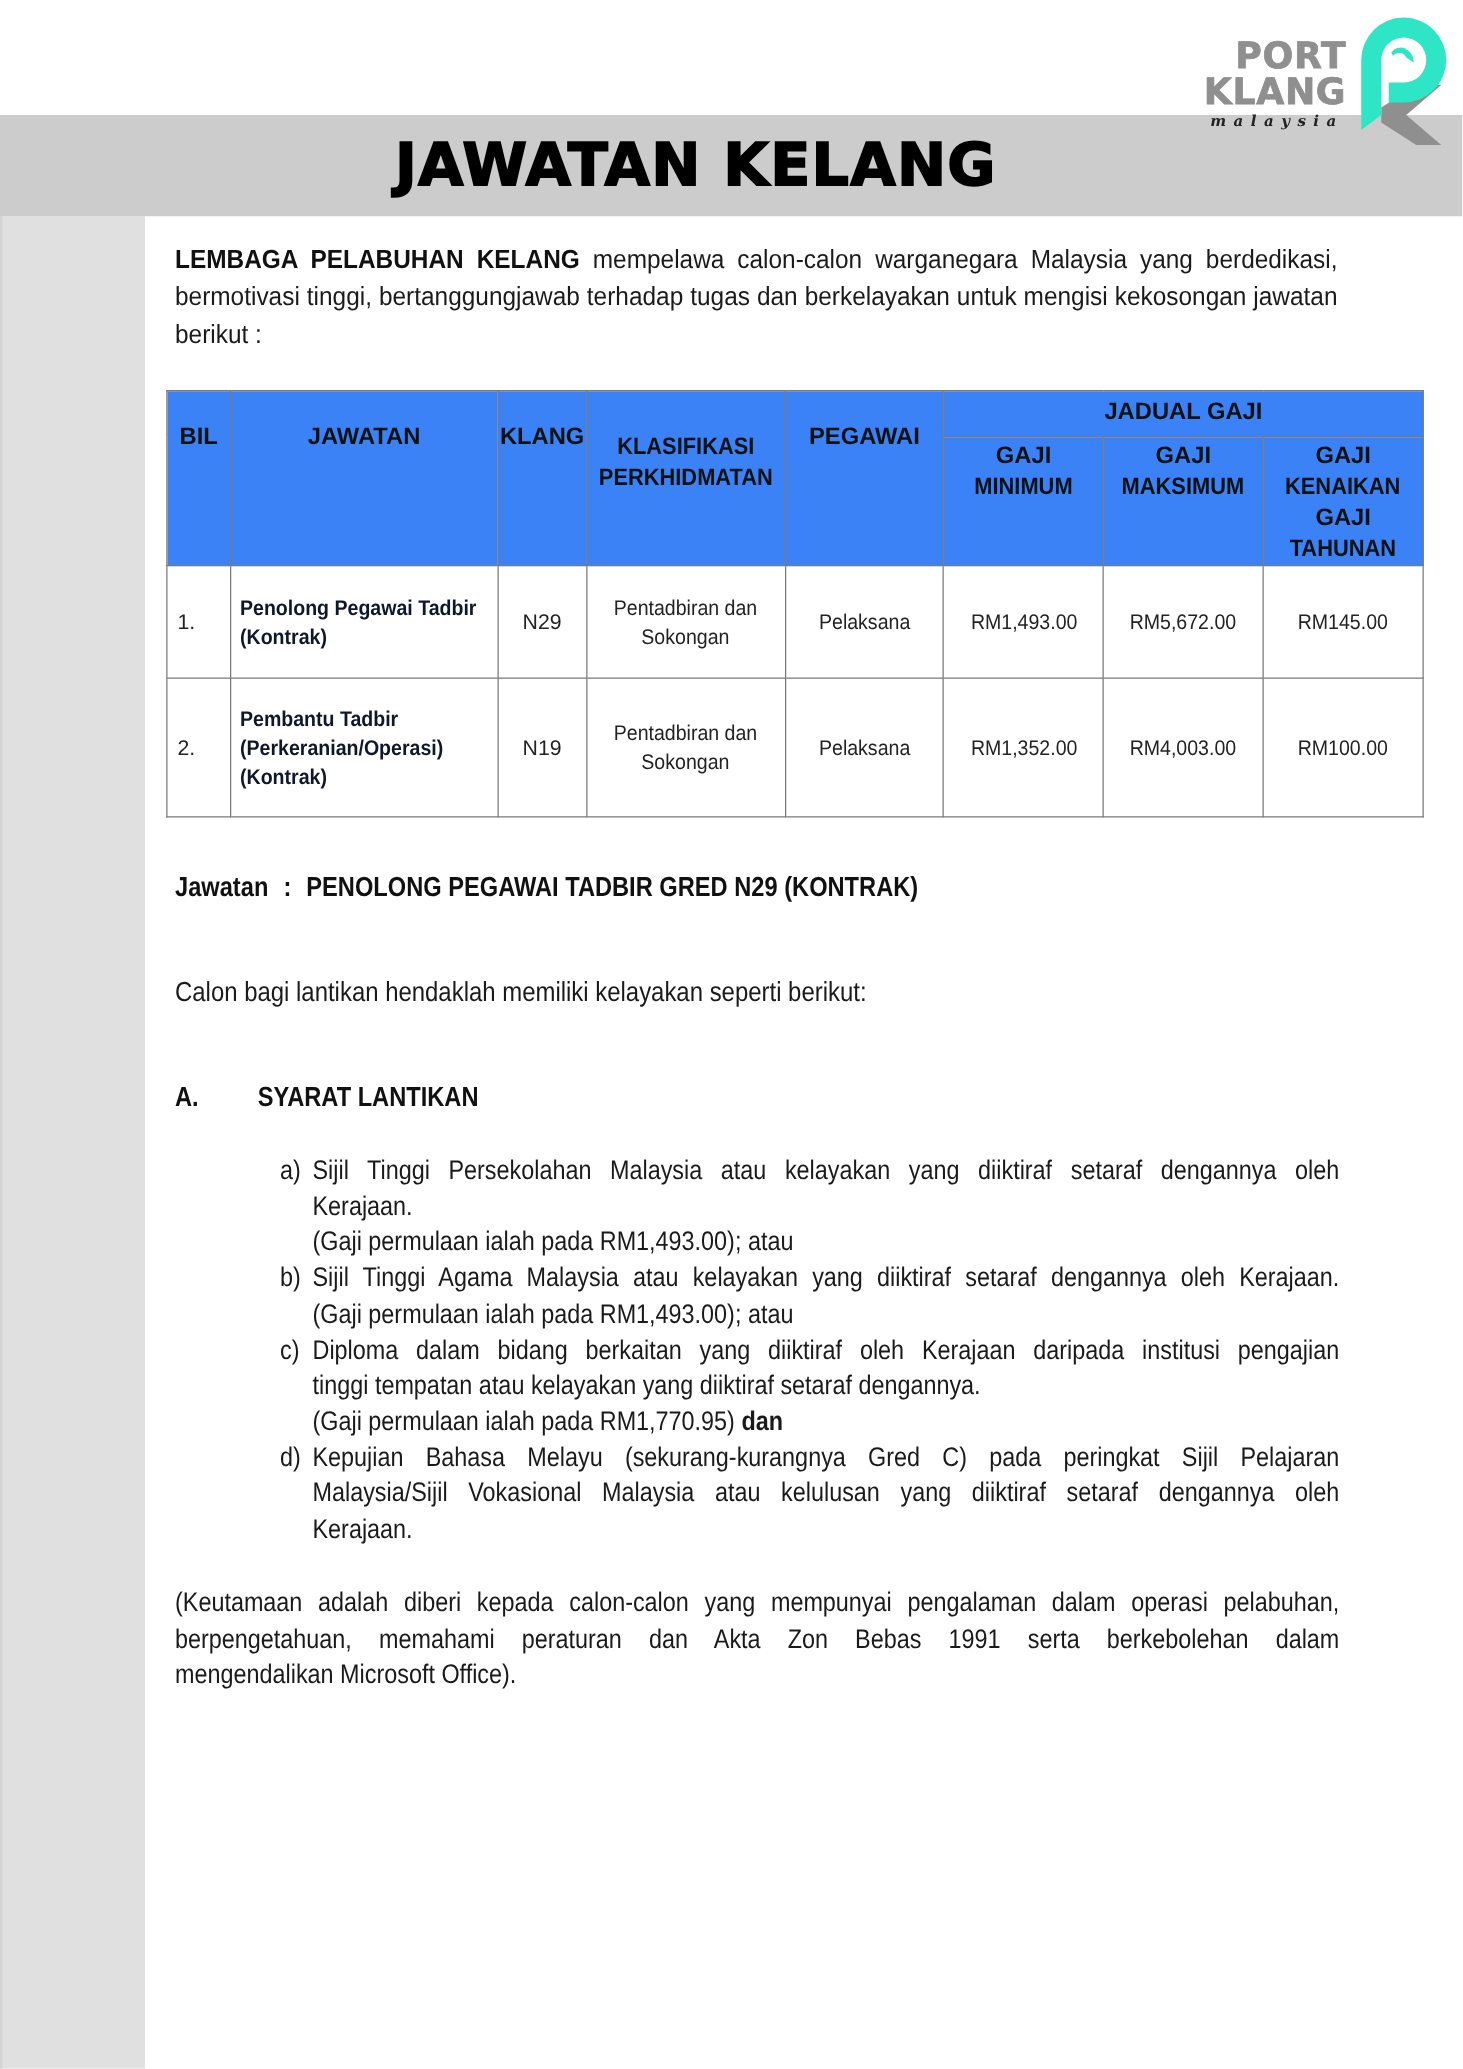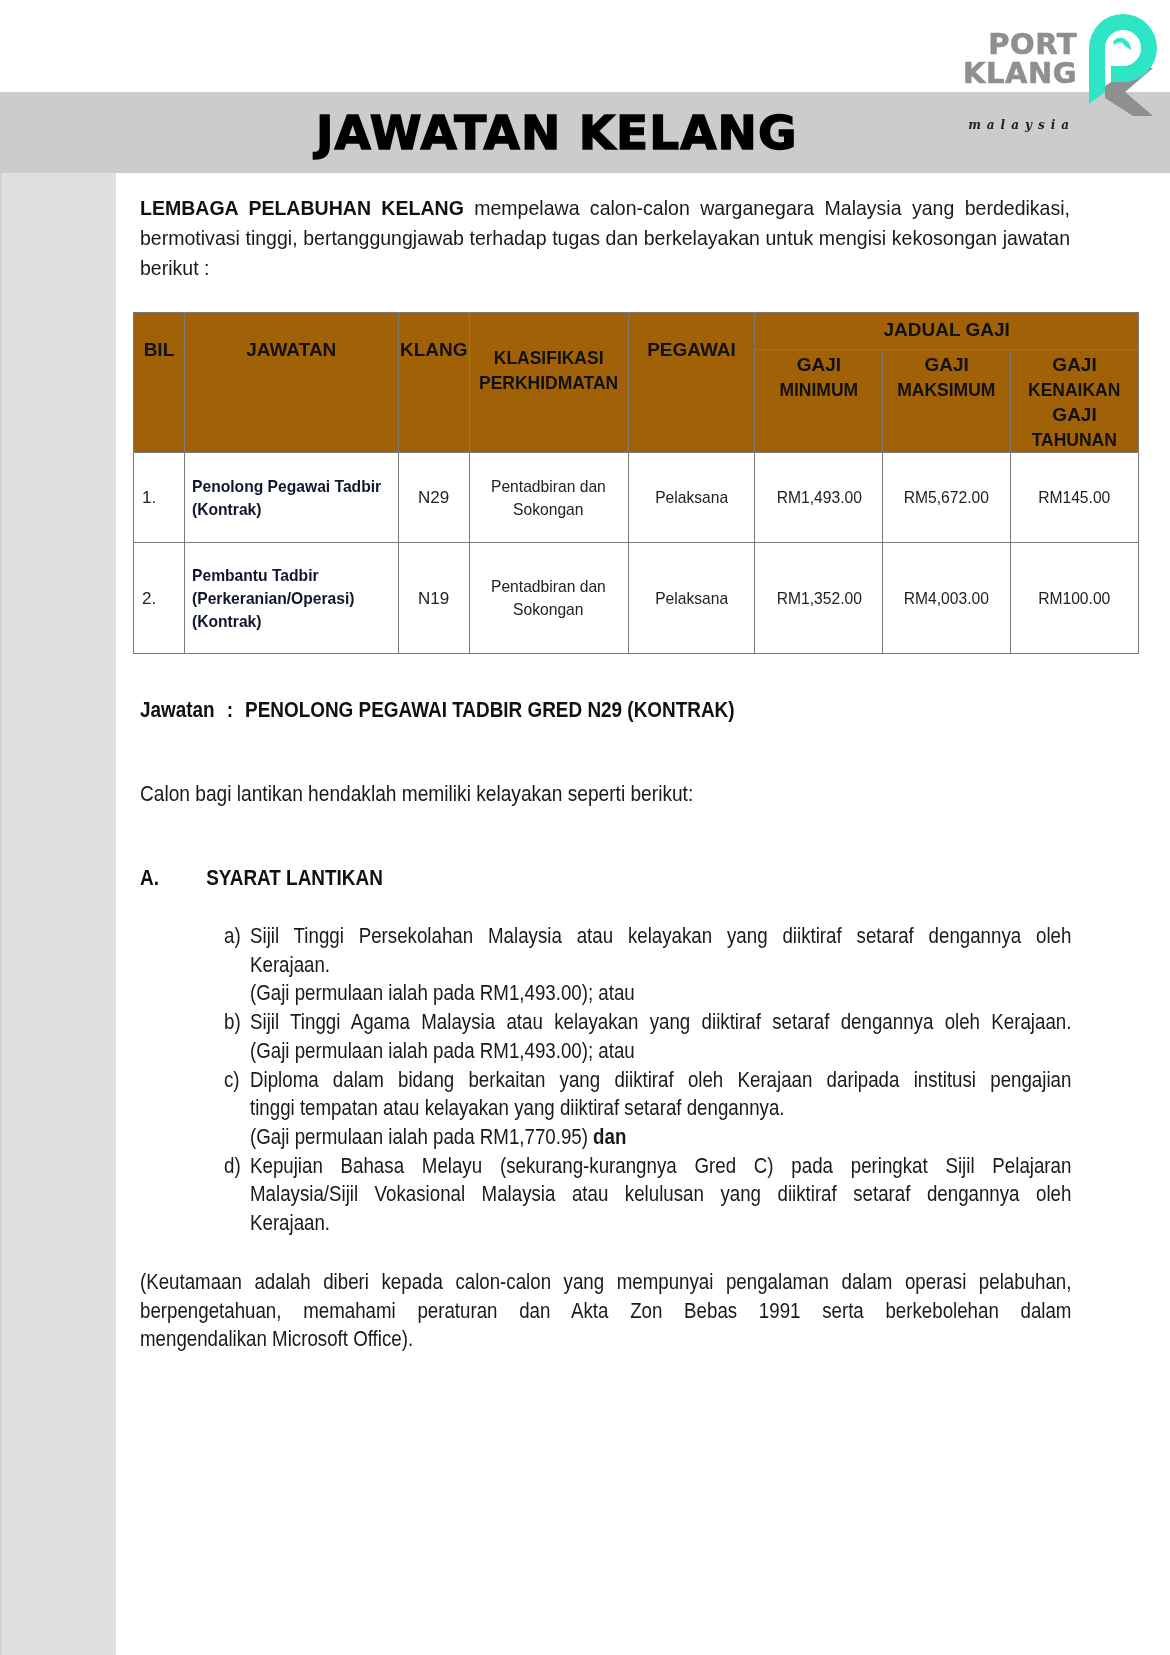--- a/index.html
+++ b/index.html
@@ -6,29 +6,29 @@
   html, body { width: 1170px; height: 1655px; background: #ffffff; overflow: hidden; }
   body { position: relative; font-family: "Liberation Sans", "DejaVu Sans", sans-serif; color: #1a1a1a; }
 
   .left-strip { position: absolute; left: 0; top: 173px; width: 116px; height: 1482px; background: #e0e0e0; border-left: 2px solid #d4d4d4; }
   .header-band { position: absolute; left: 0; top: 92px; width: 1170px; height: 81px; background: #cccccc; }
   .page-title { position: absolute; left: 316px; top: 103px; width: 540px; height: 60px; font-family: "DejaVu Sans", sans-serif; font-weight: 900; font-size: 47px; letter-spacing: 1px; color: #000; line-height: 60px; white-space: nowrap; -webkit-text-stroke: 1.4px #000; }
 
   .logo { position: absolute; left: 940px; top: 8px; width: 225px; height: 120px; text-align: right; }
   .logo-text-port { position: absolute; right: 88px; top: 21px; font-family: "DejaVu Sans", sans-serif; font-weight: 900; font-size: 29px; color: #8f8f8f; letter-spacing: 0.5px; line-height: 30px; -webkit-text-stroke: 0.6px #8f8f8f; }
   .logo-text-klang { position: absolute; right: 88px; top: 50px; font-family: "DejaVu Sans", sans-serif; font-weight: 700; font-size: 29px; color: #8f8f8f; letter-spacing: 0.5px; line-height: 30px; -webkit-text-stroke: 0.6px #8f8f8f; }
-  .logo-text-malaysia { position: absolute; right: 90px; top: 82px; font-family: "DejaVu Serif", serif; font-style: italic; font-weight: bold; font-size: 12px; color: #222; letter-spacing: 6px; line-height: 14px; margin-top: 28px; }
+  .logo-text-malaysia { position: absolute; right: 90px; top: 82px; font-family: "DejaVu Serif", serif; font-style: italic; font-weight: bold; font-size: 12px; color: #222; letter-spacing: 6px; line-height: 14px; }
   .logo-mark { position: absolute; right: 0; top: 0; width: 90px; height: 120px; }
 
   .intro { position: absolute; left: 140px; top: 193px; width: 930px; font-size: 21px; line-height: 30px; text-align: justify; color: #1a1a1a; transform: scaleX(0.93); transform-origin: left top; width: 1000px; }
   .intro b { font-weight: bold; color: #111; }
 
   table.vacancy { position: absolute; left: 133px; top: 312px; width: 1006px; border-collapse: collapse; font-size: 17px; transform-origin: left top; }
   table.vacancy th, table.vacancy td { border: 1.5px solid #7a7a7a; }
-  table.vacancy th { background: #a16207; font-weight: bold; color: #111; vertical-align: top; padding-top: 8px; line-height: 25px; font-size: 19px; }
+  table.vacancy th { background: #3b82f6; font-weight: bold; color: #111; vertical-align: top; padding-top: 8px; line-height: 25px; font-size: 19px; }
   table.vacancy td { background: #fff; vertical-align: middle; text-align: center; line-height: 23px; font-size: 17px; color: #222; }
   table.vacancy td.bil { text-align: left; padding-left: 8px; }
   table.vacancy td.jaw { text-align: left; padding-left: 7px; font-weight: bold; color: #0f172a; }
   .th-cond { display: inline-block; transform: scaleX(0.92); }
   .td-cond { display: inline-block; transform: scaleX(0.92); }
 
   .job-heading { position: absolute; left: 140px; top: 696px; font-size: 22px; font-weight: bold; line-height: 28px; color: #111; white-space: nowrap; transform: scaleX(0.86); transform-origin: left top; }
   .job-heading .label { margin-right: 14px; }
   .job-heading .colon { margin-right: 14px; }
 

